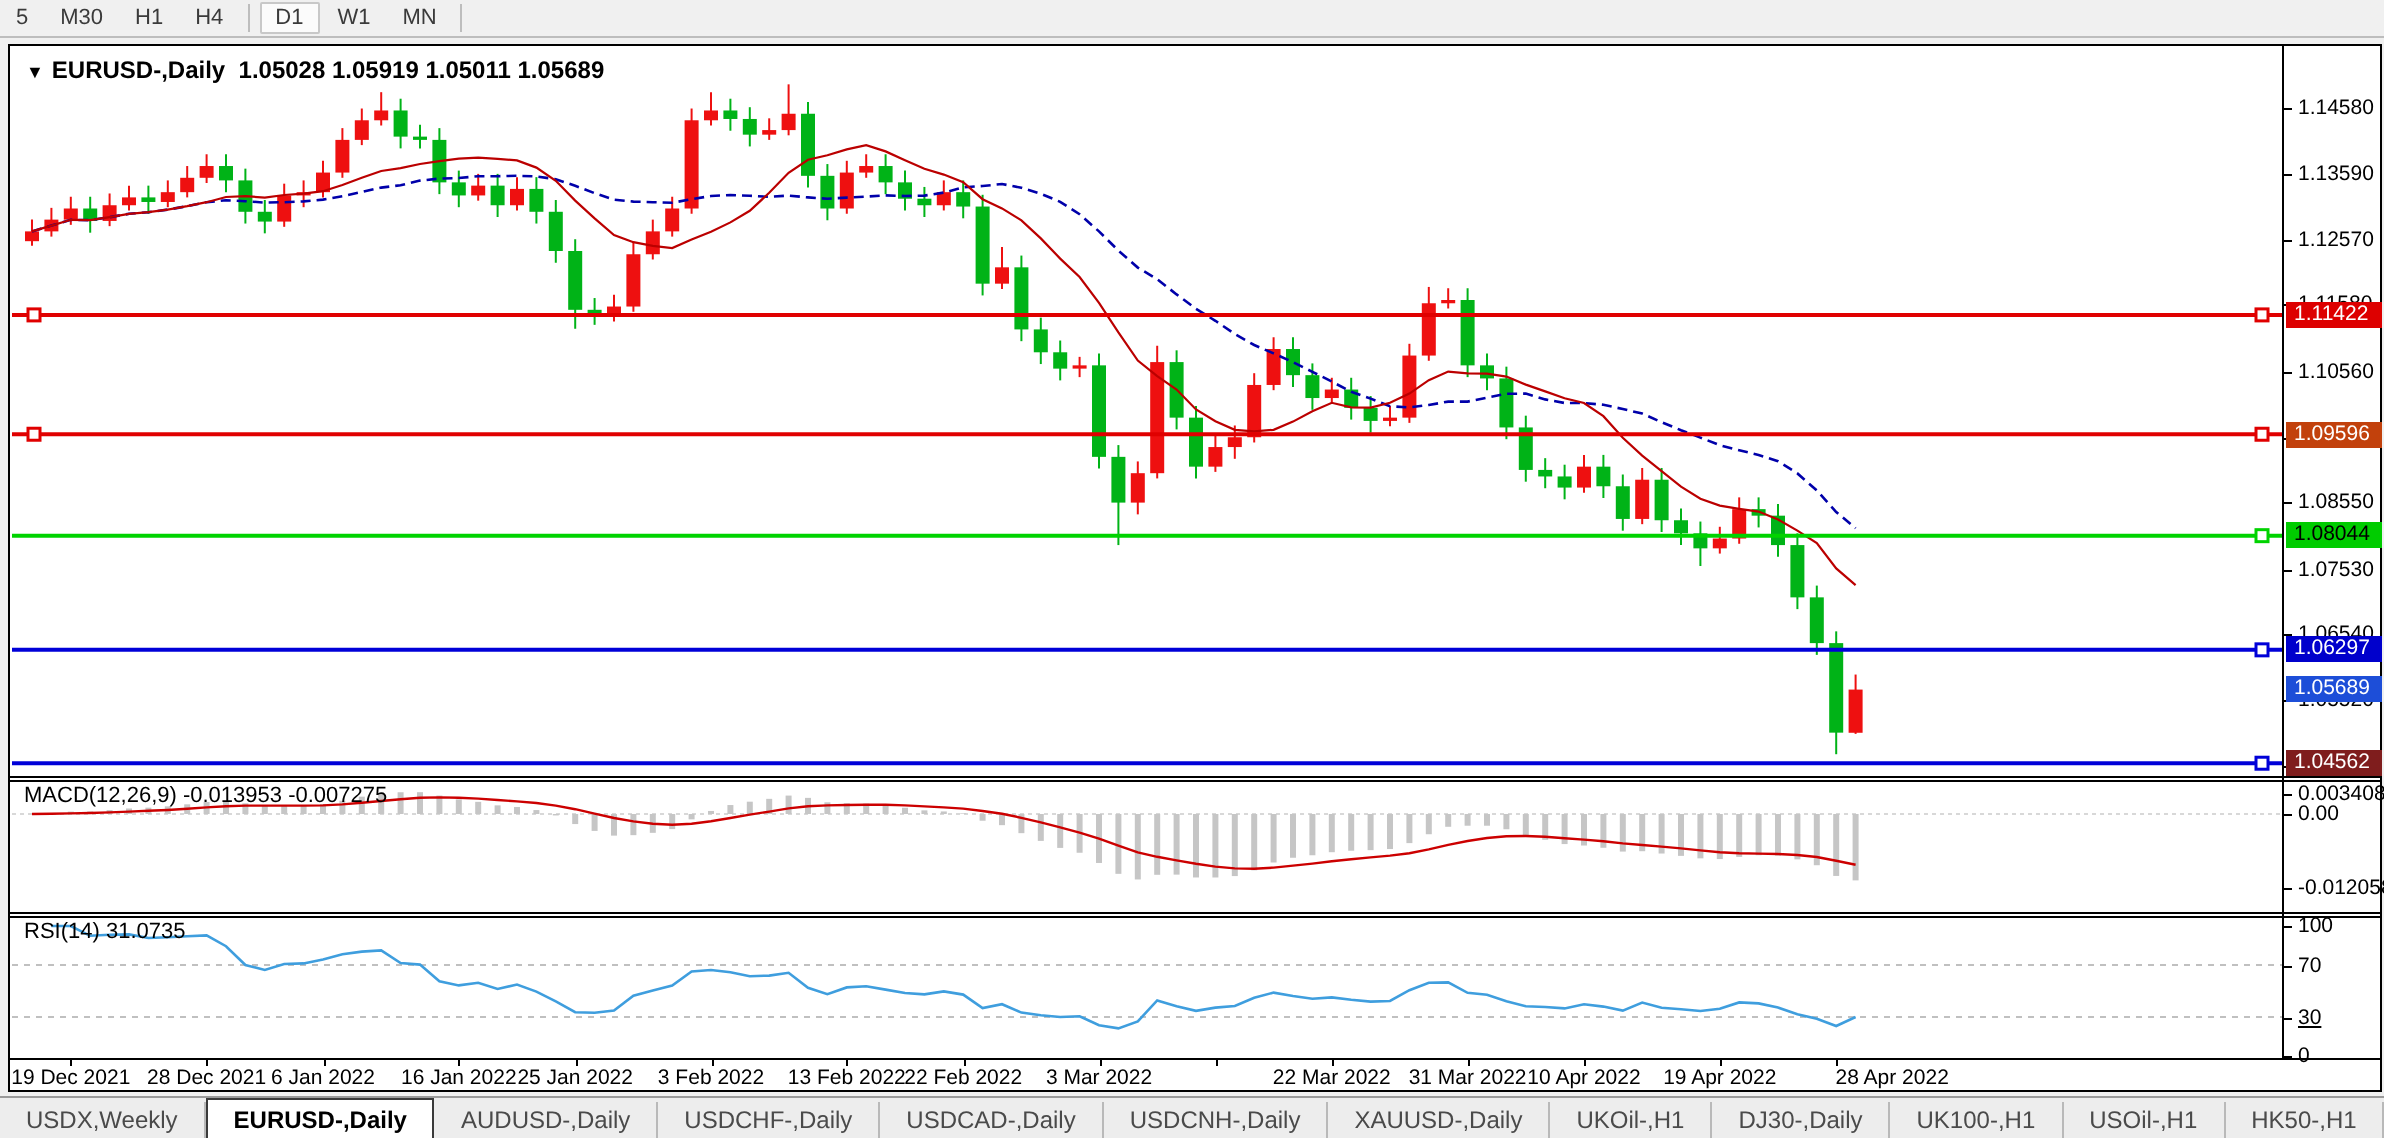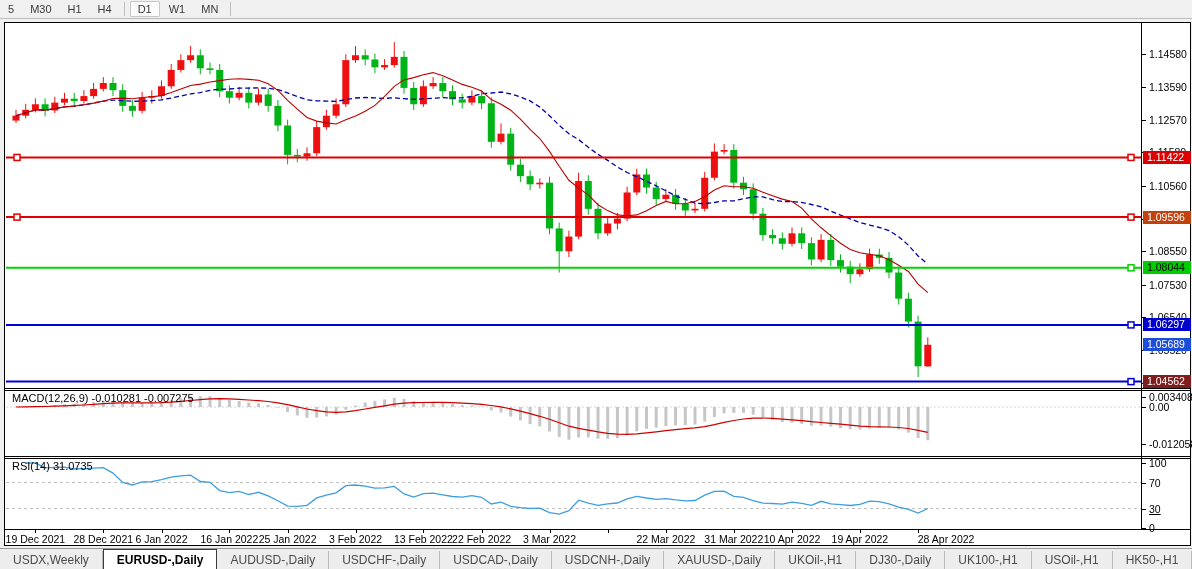--- a/index.html
+++ b/index.html
@@ -65,20 +65,23 @@
       <div class="tf-btn">H1</div>
       <div class="tf-btn">H4</div>
       <div class="tf-sep"></div>
       <div class="tf-btn active">D1</div>
       <div class="tf-btn">W1</div>
       <div class="tf-btn">MN</div>
       <div class="tf-sep"></div>
     </div>
 
   <div id="chart-window">
+    <div id="chart-title">
+      <span class="arrow">▼</span><span>EURUSD-,Daily</span>&nbsp;&nbsp;<span>1.05028 1.05919 1.05011 1.05689</span>
+    </div>
 
     <svg id="main-svg" class="pane">
         <g>
           <line x1="10" y1="85.80931065353617" x2="10" y2="98.88003581020584" stroke="#ee1010" stroke-width="1"></line>
           <rect x="6.5" y="91.69113697403759" width="7" height="4.901521933751312" fill="#ee1010"></rect>
         </g>
         <g>
           <line x1="19.7" y1="79.92748433303474" x2="19.7" y2="94.30528200537124" stroke="#ee1010" stroke-width="1"></line>
           <rect x="16.2" y="85.80931065353617" width="7" height="5.881826320501418" fill="#ee1010"></rect>
         </g>
@@ -463,21 +466,21 @@
         <rect x="1122" y="190.11996418979402" width="6" height="6" fill="#fff" stroke="#e00000" stroke-width="1.5"></rect>
         <rect x="8" y="190.11996418979402" width="6" height="6" fill="#fff" stroke="#e00000" stroke-width="1.5"></rect>
         <line x1="0" y1="243.83437779767223" x2="1135" y2="243.83437779767223" stroke="#00d300" stroke-width="2"></line>
         <rect x="1122" y="240.83437779767223" width="6" height="6" fill="#fff" stroke="#00d300" stroke-width="1.5"></rect>
         <line x1="0" y1="300.9207699194273" x2="1135" y2="300.9207699194273" stroke="#0000d8" stroke-width="2"></line>
         <rect x="1122" y="297.9207699194273" width="6" height="6" fill="#fff" stroke="#0000d8" stroke-width="1.5"></rect>
         <line x1="0" y1="357.6150402864819" x2="1135" y2="357.6150402864819" stroke="#0000d8" stroke-width="2"></line>
         <rect x="1122" y="354.6150402864819" width="6" height="6" fill="#fff" stroke="#0000d8" stroke-width="1.5"></rect>
       </svg>
 
-    <div class="pane-label" style="left:7px; top:369px;">MACD(12,26,9) -0.010281 -0.007275</div>
+    <div class="pane-label" style="left:7px; top:369px;">MACD(12,26,9) -0.013953 -0.007275</div>
     <svg id="macd-svg" class="pane">
         <line x1="0" y1="16" x2="1135" y2="16" stroke="#d8d8d8" stroke-width="1" stroke-dasharray="2,2"></line>
         <line x1="10" y1="16" x2="10" y2="16" stroke="#c6c6c6" stroke-width="3"></line>
         <line x1="19.7" y1="16" x2="19.7" y2="15.559540663835138" stroke="#c6c6c6" stroke-width="3"></line>
         <line x1="29.4" y1="16" x2="29.4" y2="14.803481546913298" stroke="#c6c6c6" stroke-width="3"></line>
         <line x1="39.099999999999994" y1="16" x2="39.099999999999994" y2="14.689692375141792" stroke="#c6c6c6" stroke-width="3"></line>
         <line x1="48.8" y1="16" x2="48.8" y2="14.028194480375175" stroke="#c6c6c6" stroke-width="3"></line>
         <line x1="58.5" y1="16" x2="58.5" y2="13.238758059734906" stroke="#c6c6c6" stroke-width="3"></line>
         <line x1="68.19999999999999" y1="16" x2="68.19999999999999" y2="12.823010628029389" stroke="#c6c6c6" stroke-width="3"></line>
         <line x1="77.89999999999999" y1="16" x2="77.89999999999999" y2="12.166438143529874" stroke="#c6c6c6" stroke-width="3"></line>

